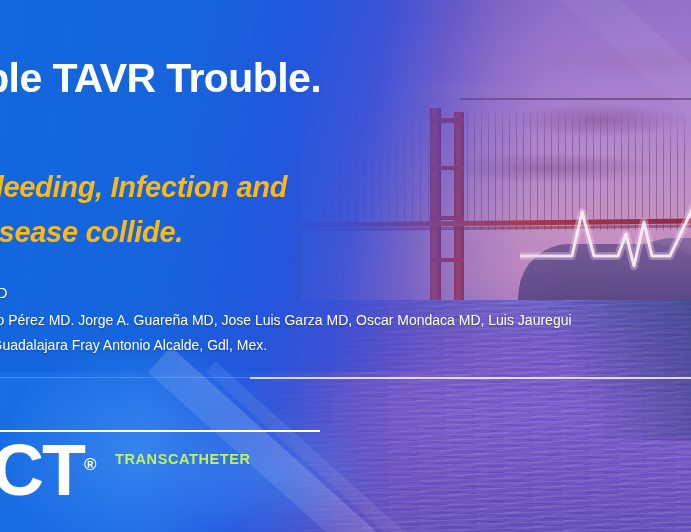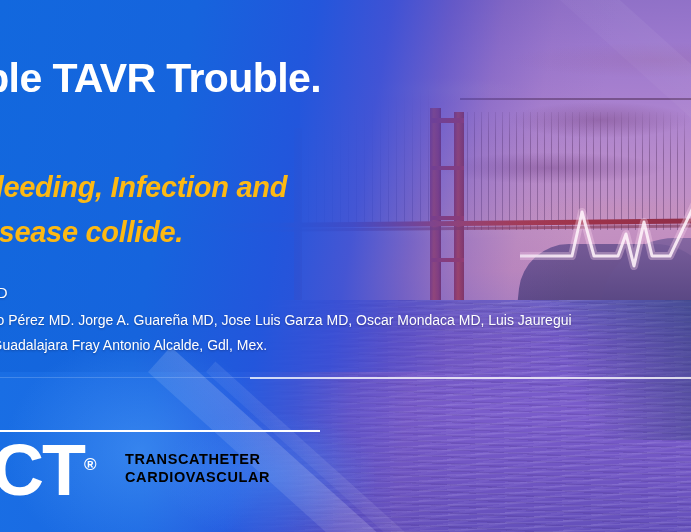--- a/index.html
+++ b/index.html
@@ -216,22 +216,22 @@
     background:#ffffff;
   }
   .logo-tct{
     position:absolute;left:-4px;top:43px;
     font-size:72px;font-weight:bold;color:#ffffff;letter-spacing:-2px;
     line-height:1;white-space:nowrap;
   }
   .logo-tct sup{font-size:17px;vertical-align:super;font-weight:bold;}
   .logo-word{
     position:absolute;left:161px;top:60px;
-    font-size:14.5px;font-weight:bold;color:#000000;
-    line-height:1.23;letter-spacing:.6px;white-space:nowrap;margin-left:10px;
+    font-size:14.5px;font-weight:bold;color:#bef264;
+    line-height:1.23;letter-spacing:.6px;white-space:nowrap;
   }
   .logo-word sup{font-size:8px;vertical-align:super;}
 </style>
 </head>
 <body>
 
 <div id="slide">
 
   <div class="photo">
     <div class="sky"></div>
@@ -291,17 +291,16 @@
   <div class="logo">
     <div class="logo-crf">
       <sup>®</sup>
     </div>
     <div class="logo-rule"></div>
     <div class="logo-tct">
       <span>TCT</span><sup>®</sup>
     </div>
     <div class="logo-word">
       <div>TRANSCATHETER</div>
-      <div>CARDIOVASCULAR</div>
     </div>
   </div>
 
 </div>
 
 </body></html>

